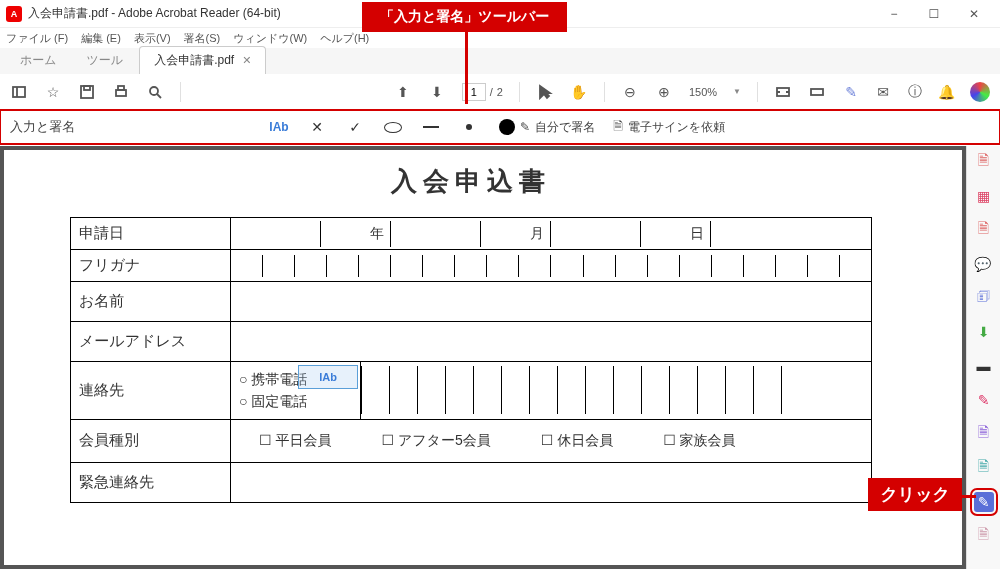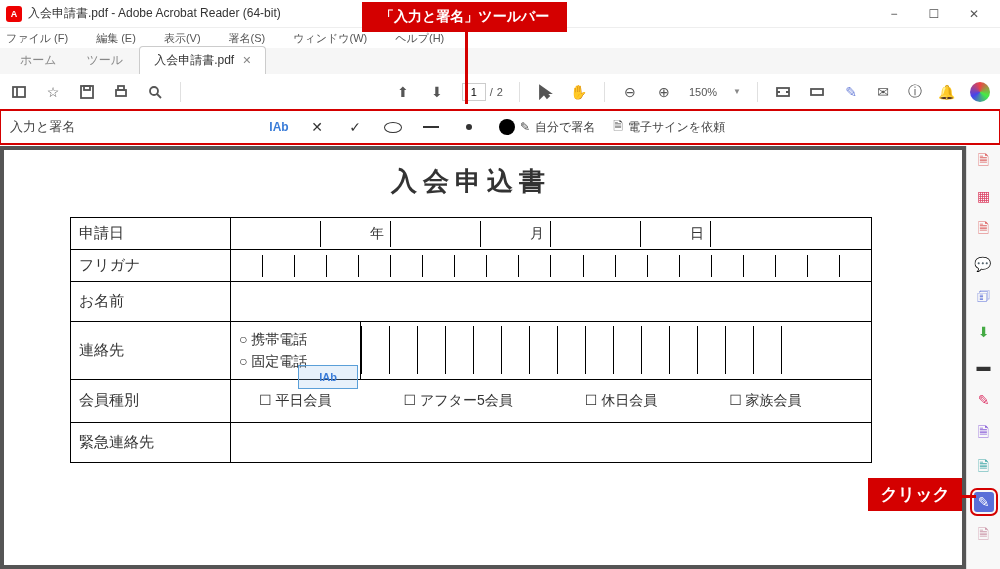--- a/index.html
+++ b/index.html
@@ -3,21 +3,21 @@
 <meta charset="utf-8">
 <style>
 * { margin:0; padding:0; box-sizing:border-box; font-family:"Yu Gothic UI","Meiryo",sans-serif; }
 body { background:#fff; width:1000px; height:569px; overflow:hidden; position:relative; font-size:12px; color:#333; }
 .titlebar { height:28px; display:flex; align-items:center; padding:0 6px; border-bottom:1px solid #eee; }
 .titlebar .app-icon { width:16px; height:16px; background:#e00; border-radius:3px; margin-right:6px; display:flex; align-items:center; justify-content:center; color:#fff; font-size:9px; font-weight:bold;}
 .titlebar .title { font-size:12px; color:#333; flex:0 0 auto;}
 .titlebar .spacer { flex:1; }
 .win-controls { display:flex; }
 .win-btn { width:40px; height:28px; display:flex; align-items:center; justify-content:center; font-size:12px; color:#555; }
-.menubar { height:20px; display:flex; align-items:center; padding:0 6px; gap:28px; font-size:11px; color:#555; }
+.menubar { height:20px; display:flex; align-items:center; padding:0 6px; gap:13px; font-size:11px; color:#555; }
 .tabbar { height:26px; display:flex; align-items:flex-end; background:#f6f6f6; padding:0 6px; gap:2px; }
 .tabbar .tab { padding:5px 14px; font-size:12px; color:#888; cursor:pointer; }
 .tabbar .tab.file { background:#fff; border:1px solid #ccc; border-bottom:none; border-radius:4px 4px 0 0; color:#333; display:flex; align-items:center; gap:8px;}
 .tabbar .tab.file .x { color:#888; font-size:11px;}
 .toolbar1 { height:36px; display:flex; align-items:center; padding:0 10px; gap:16px; border-bottom:1px solid #e8e8e8; color:#555;}
 .toolbar1 .ico { width:18px; height:18px; display:flex; align-items:center; justify-content:center; font-size:14px; }
 .toolbar1 .sep { width:1px; height:20px; background:#e0e0e0; }
 .toolbar1 .page { display:flex; align-items:center; gap:4px; font-size:11px;}
 .toolbar1 input.page-num { width:24px; height:18px; border:1px solid #ccc; text-align:center; font-size:11px;}
 .toolbar1 .right-tools { margin-left:auto; display:flex; align-items:center; gap:14px;}
@@ -46,21 +46,21 @@
 .date-cells { display:flex; height:100%;}
 .date-cells .seg { border-right:1.5px solid #000; display:flex; align-items:center; justify-content:flex-end; padding:4px 6px; font-size:14px;}
 .date-cells .seg:last-child { border-right:none;}
 .furi-row td.cells { padding:0;}
 .furi-cells { display:flex; height:22px;}
 .furi-cells .c { flex:1; border-right:1px solid #000;}
 .furi-cells .c:last-child{border-right:none;}
 .tel-row .opts { font-size:14px; line-height:1.6;}
 .tel-grid { display:flex;}
 .tel-grid .c { width:28px; height:48px; border-left:1.5px solid #000;}
-.mem-row .opts { display:flex; gap:72px; font-size:14px; padding:6px 20px;}
+.mem-row .opts { display:flex; gap:50px; font-size:14px; padding:6px 20px;}
 .text-cursor { position:absolute; left:294px; top:215px; width:60px; height:24px; border:1px solid #5a9fd8; background:rgba(160,200,240,.25); display:flex; align-items:center; justify-content:center; color:#3a7cd8; font-size:11px; font-weight:bold;}
 .right-rail { width:34px; background:#f8f8f8; border-left:1px solid #ddd; display:flex; flex-direction:column; align-items:center; padding-top:6px; gap:14px;}
 .right-rail .ri { width:20px; height:20px; display:flex; align-items:center; justify-content:center; font-size:14px;}
 .right-rail .ri.hl { background:#5a6fd8; color:#fff; border-radius:3px; outline:2px solid #d40000; outline-offset:2px;}
 .callout { position:absolute; background:#d40000; color:#fff; font-size:14px; font-weight:bold; padding:6px 18px; z-index:50; display:flex; align-items:center;}
 .callout.c1 { top:2px; left:362px;}
 .callout.c1::after { content:""; position:absolute; left:50%; bottom:-72px; width:3px; height:72px; background:#d40000;}
 .callout.c2 { top:478px; right:38px; padding:5px 12px; font-size:17px;}
 .callout.c2::after { content:""; position:absolute; right:-14px; top:50%; width:14px; height:3px; background:#d40000;}
 svg { width:16px; height:16px; stroke:#555; stroke-width:1.8; fill:none;}
@@ -241,20 +241,24 @@
                   <div class="c"></div>
                   <div class="c"></div>
                   <div class="c"></div>
                 </div>
               </td>
         </tr>
         <tr>
               <td class="hdr" style="height:40px;">お名前</td>
               <td colspan="2"></td>
             </tr>
+        <tr>
+              <td class="hdr" style="height:40px;">メールアドレス</td>
+              <td colspan="2"></td>
+            </tr>
         <tr class="tel-row">
           <td class="hdr">連絡先</td>
           <td class="opts" style="width:130px;">
             <div>○ <span>携帯電話</span></div>
             <div>○ <span>固定電話</span></div>
           </td>
           <td style="padding:0;">
                 <div class="tel-grid">
                   <div class="c"></div>
                   <div class="c"></div>

